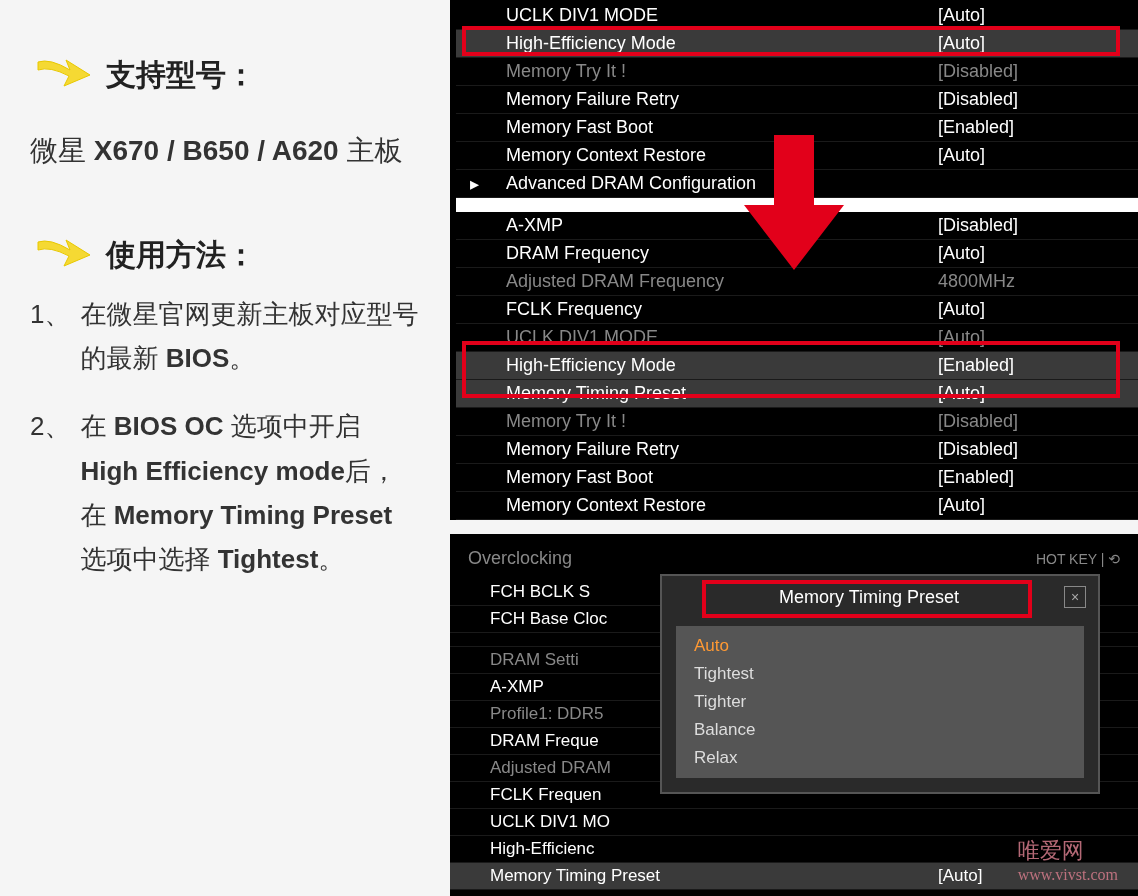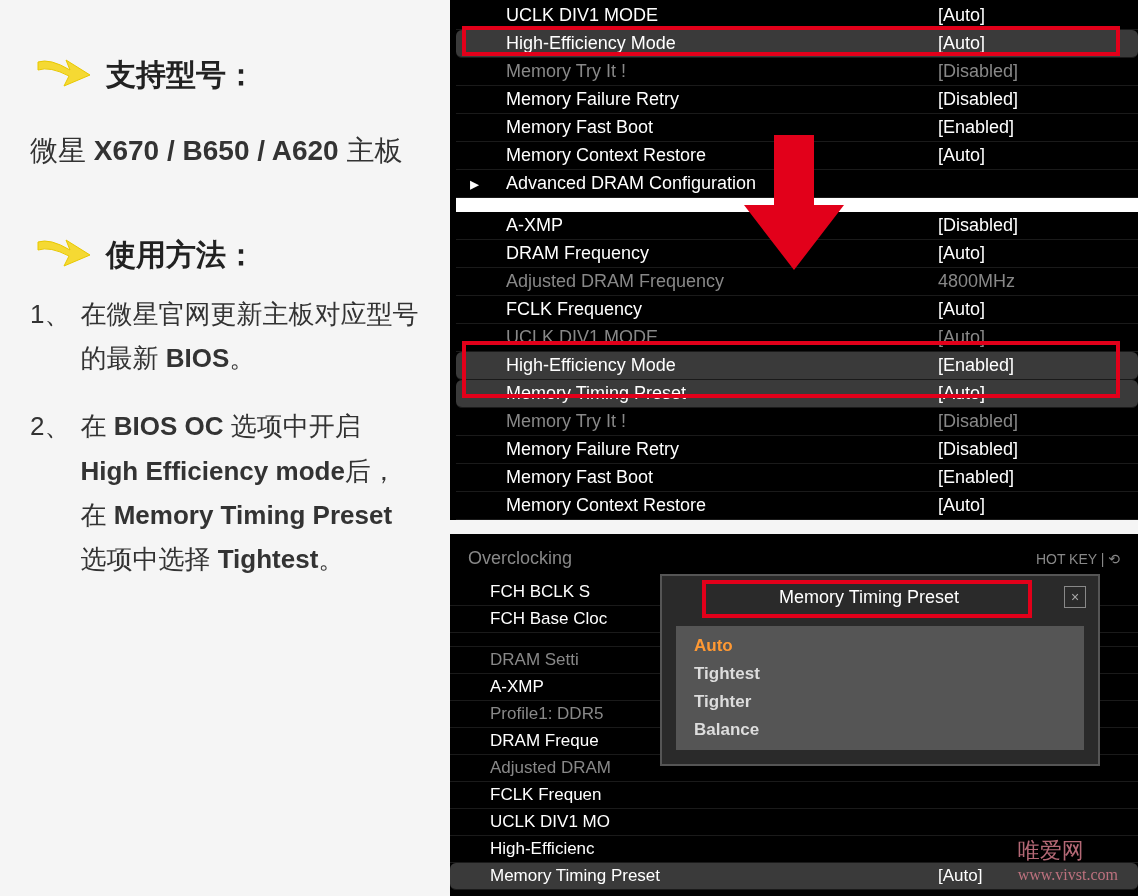--- a/index.html
+++ b/index.html
@@ -57,21 +57,21 @@
     font-size: 18px;
     position: relative;
     padding-left: 6px;
   }
   .bios-row {
     display: flex;
     padding: 3px 10px 3px 50px;
     border-bottom: 1px solid #1a1a1a;
     background: #000;
   }
-  .bios-row.highlighted { background: #3a3a3a; border-radius: 6px; }
+  .bios-row.highlighted { background: #3a3a3a; }
   .bios-row.dim { color: #888; }
   .bios-row .label { flex: 1; }
   .bios-row .val { width: 190px; }
   .bios-row .caret { position: absolute; left: 20px; }
   .redbox {
     position: absolute;
     border: 4px solid #e2001a;
     pointer-events: none;
   }
   .red-arrow {
@@ -114,21 +114,20 @@
   }
   .popup-list {
     background: #555;
     margin: 8px 14px 14px 14px;
     padding: 6px 0;
   }
   .popup-item {
     padding: 4px 18px;
     font-size: 17px;
     color: #ddd;
-    font-weight: bold;
   }
   .popup-item.sel { color: #ff9933; }
   .watermark {
     position: absolute;
     right: 20px;
     bottom: 12px;
     color: #d37b8a;
     font-size: 22px;
     opacity: 0.85;
     font-family: "SimSun", serif;
@@ -324,20 +323,21 @@
     <div class="popup">
       <div class="popup-header">
         <span class="popup-title">Memory Timing Preset</span>
         <span class="popup-close">×</span>
       </div>
       <div class="popup-list" id="popup-list">
           <div class="popup-item sel">Auto</div>
           <div class="popup-item">Tightest</div>
           <div class="popup-item">Tighter</div>
           <div class="popup-item">Balance</div>
+          <div class="popup-item">Relax</div>
         </div>
       <div class="redbox" style="left:40px; top:4px; width:330px; height:38px;"></div>
     </div>
 
     <div class="watermark">
       <span>唯爱网</span>
       <span class="sub">www.vivst.com</span>
     </div>
   </div>
 

